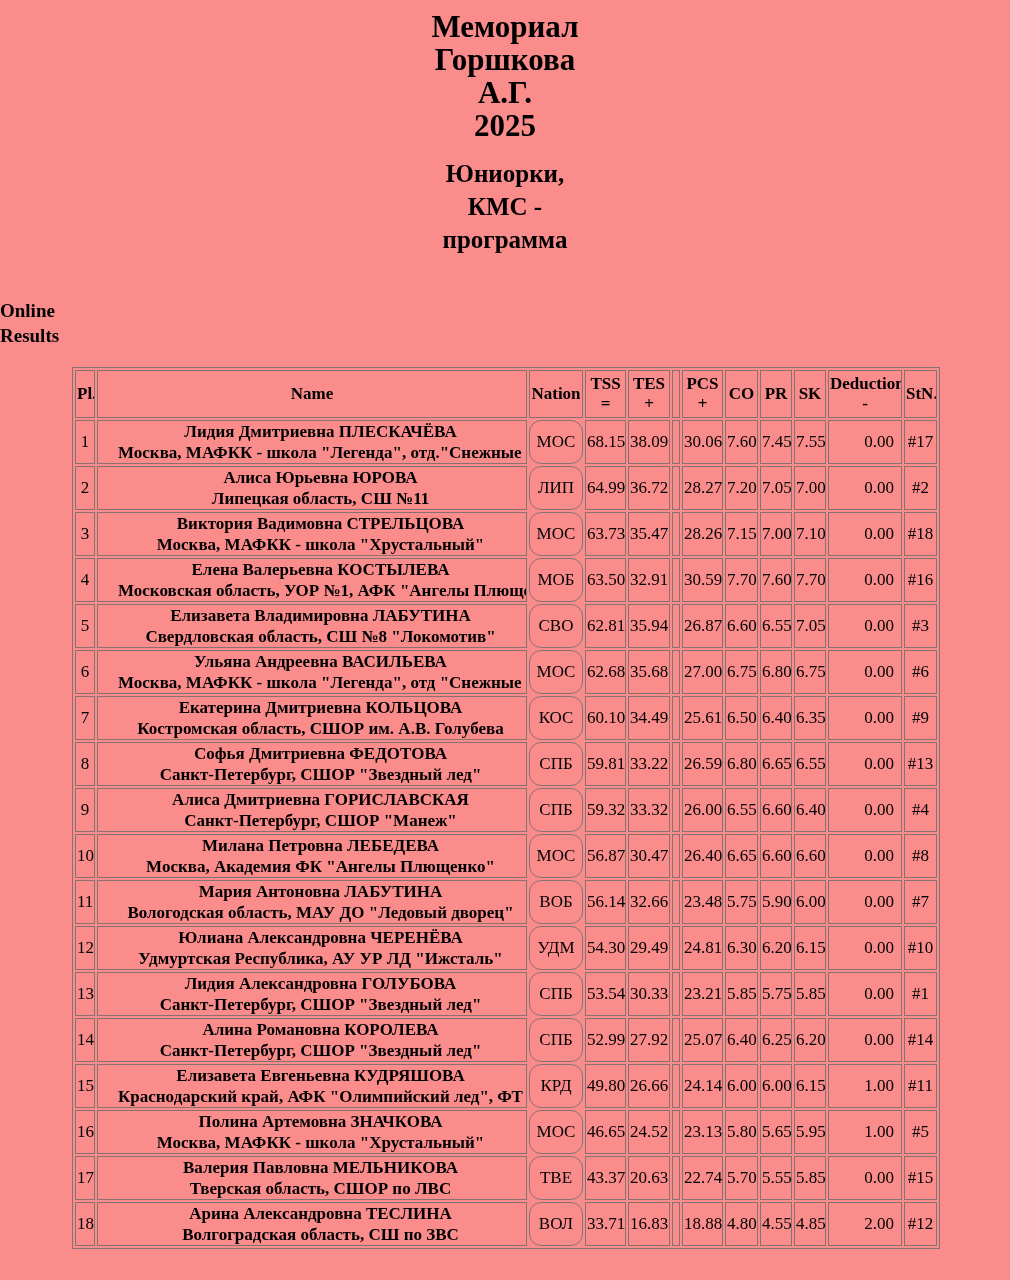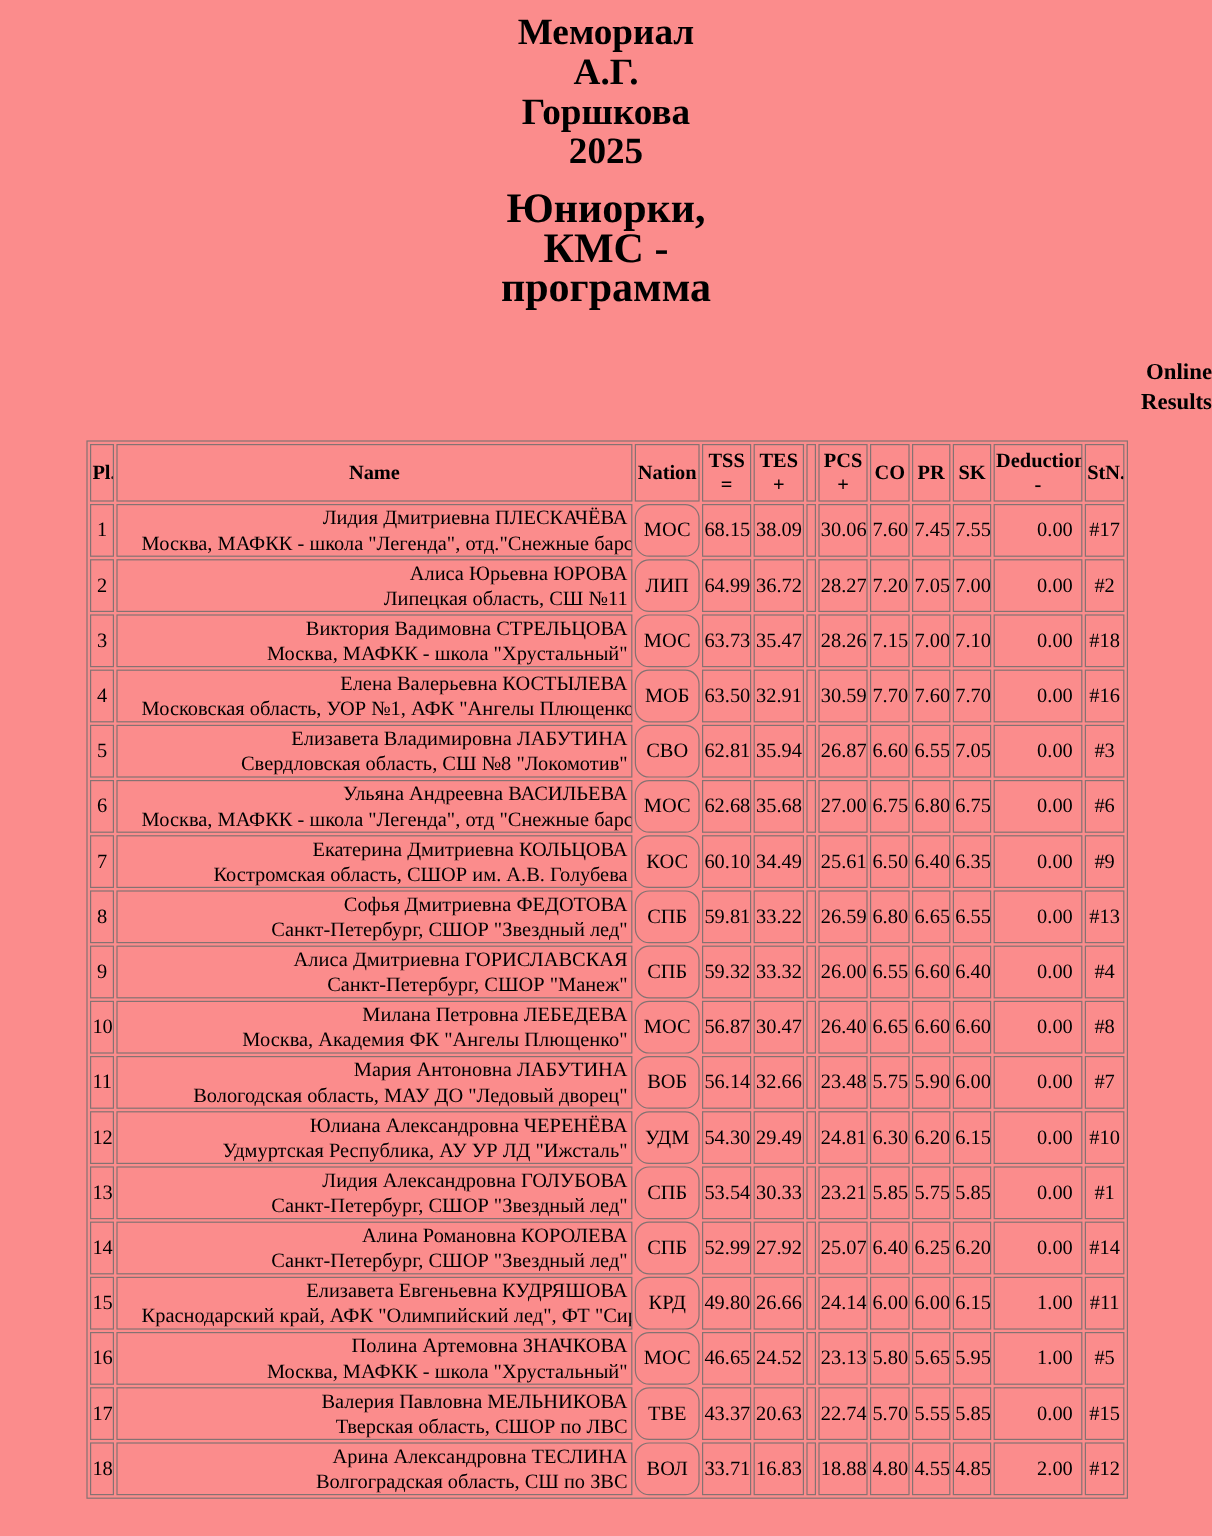--- a/index.html
+++ b/index.html
@@ -20,26 +20,26 @@
     padding-top: 10px;
     text-align: center;
     font-weight: bold;
     font-size: 31px;
     line-height: 33px;
   }
   .subtitle-block {
     margin-top: 15px;
     text-align: center;
     font-weight: bold;
-    font-size: 35px;
+    font-size: 25px;
     line-height: 33px;
   }
   .online-block {
     margin-top: 42px;
-    text-align: right;
+    text-align: left;
     font-weight: bold;
     font-size: 19px;
     line-height: 25px;
   }
 
   table.results {
     margin-left: 72px;
     margin-top: 19px;
     width: 866px;
     table-layout: fixed;
@@ -56,34 +56,34 @@
   }
   th {
     font-weight: bold;
     text-align: center;
     height: 48px;
     line-height: 20px;
   }
   td { height: 44px; }
 
   td.c-pl   { text-align: center; }
-  td.c-name { text-align: right; padding-left: 20px; padding-right: 3px; }
+  td.c-name { text-align: center; padding-left: 20px; padding-right: 3px; font-weight: bold; }
   td.c-name .nameline { line-height: 21px; white-space: nowrap; }
   td.c-nation { text-align: center; border-radius: 12px; }
   td.c-num  { text-align: center; }
   td.c-ded  { text-align: right; padding-right: 7px; }
   td.c-stn  { text-align: center; }
 </style>
 </head>
 <body>
 
 <div class="title-block">
   <div>Мемориал</div>
+  <div>Горшкова</div>
   <div>А.Г.</div>
-  <div>Горшкова</div>
   <div>2025</div>
 </div>
 
 <div class="subtitle-block">
   <div>Юниорки,</div>
   <div>КМС -</div>
   <div>программа</div>
 </div>
 
 <div class="online-block">

